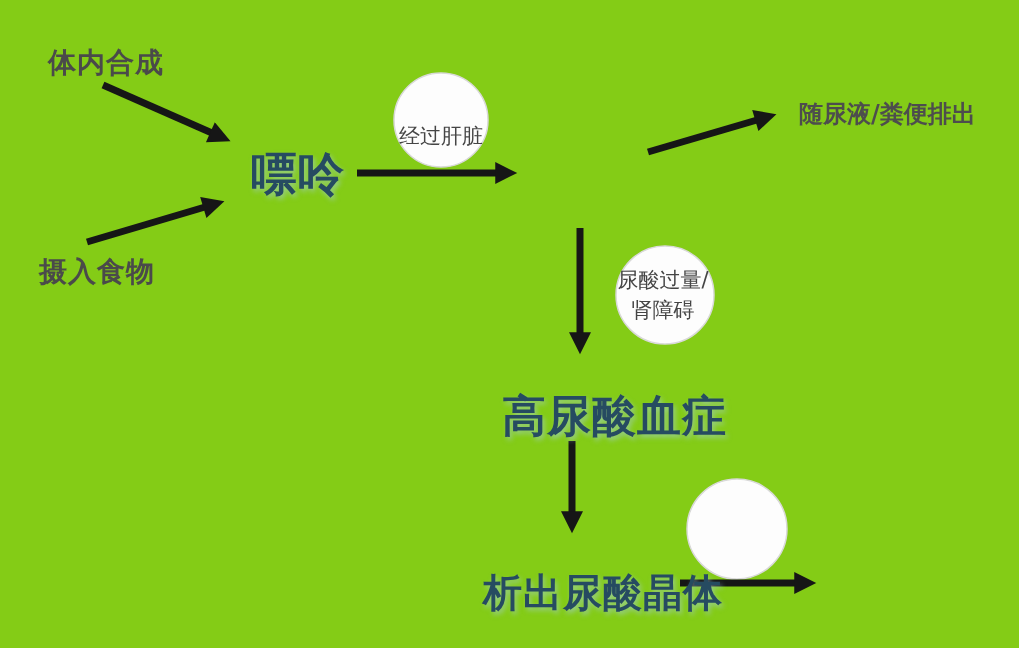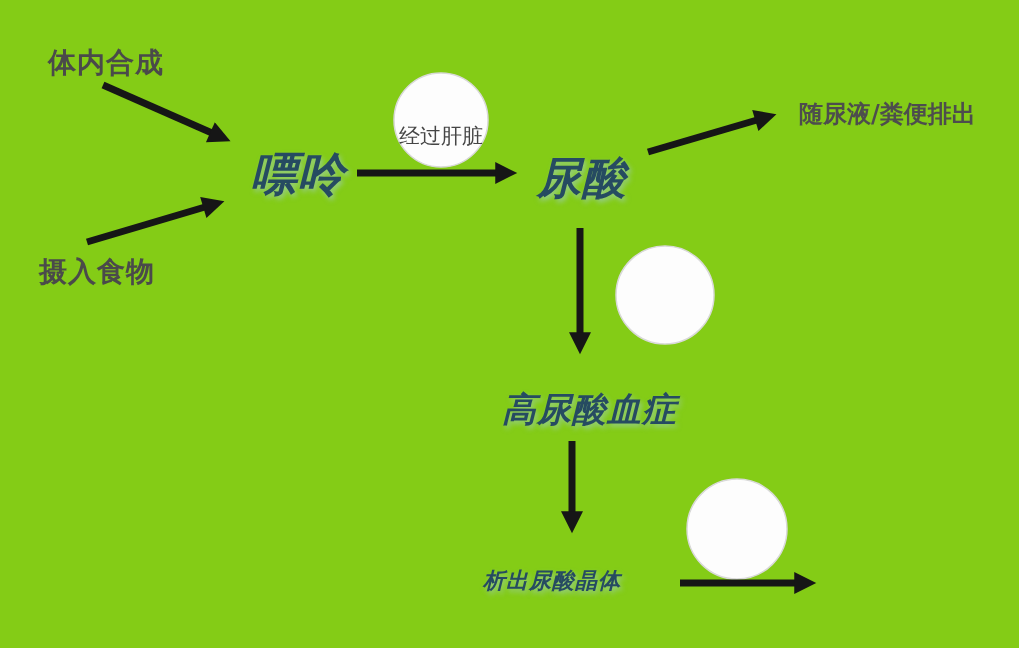--- a/index.html
+++ b/index.html
@@ -35,26 +35,25 @@
   .gray-label-small {
     color: #4d4d4d;
     font-size: 24px;
     font-weight: 700;
   }
   .node {
     color: #264b61;
     font-weight: 700;
     letter-spacing: 1px;
     text-shadow: 2px 3px 5px rgba(165, 205, 235, 0.55);
-    font-style: italic;
   }
   .node-xl { font-size: 46px; }
   .node-lg { font-size: 44px; }
-  .node-md { font-size: 34px; }
-  .node-sm { font-size: 22px; text-align: center; }
+  .node-md { font-size: 44px; }
+  .node-sm { font-size: 39px; text-align: center; }
   .circle-label {
     position: absolute;
     transform: translate(-50%, -50%);
     text-align: center;
     color: #454545;
     font-size: 21px;
     font-weight: 500;
     line-height: 1.45;
     white-space: nowrap;
   }
@@ -84,26 +83,29 @@
     <line x1="572" y1="441" x2="572" y2="513" stroke="#161616" stroke-width="7" marker-end="url(#ah)"></line>
     <line x1="680" y1="583" x2="796" y2="583" stroke="#161616" stroke-width="7" marker-end="url(#ah)"></line>
   </svg>
 
   <div class="label gray-label" style="left:48px; top:44px;">体内合成</div>
 
   <div class="label gray-label" style="left:16px; top:253px;margin-left:23px;">摄入食物</div>
 
   <div class="label node node-xl" style="left:251px; top:144px;">嘌呤</div>
 
-  <div class="label node node-lg" style="left:537px; top:149px;">尿酸</div>
 
   <div class="label gray-label-small" style="left:799px; top:98px;">随尿液/粪便排出</div>
 
   <div class="label node node-md" style="left:502px; top:387px;">高尿酸血症</div>
 
   <div class="label node node-sm" style="left:483px; top:566px;">析出尿酸晶体</div>
 
 
   <div class="circle-label" style="left:441px; top:121px;margin-top:15px;">经过肝脏</div>
 
+  <div class="circle-label" style="left:663px; top:295px;">
+    <span>尿酸过量/</span>
+    <span>肾障碍</span>
+  </div>
 
 
 </div>
 
 </body></html>

